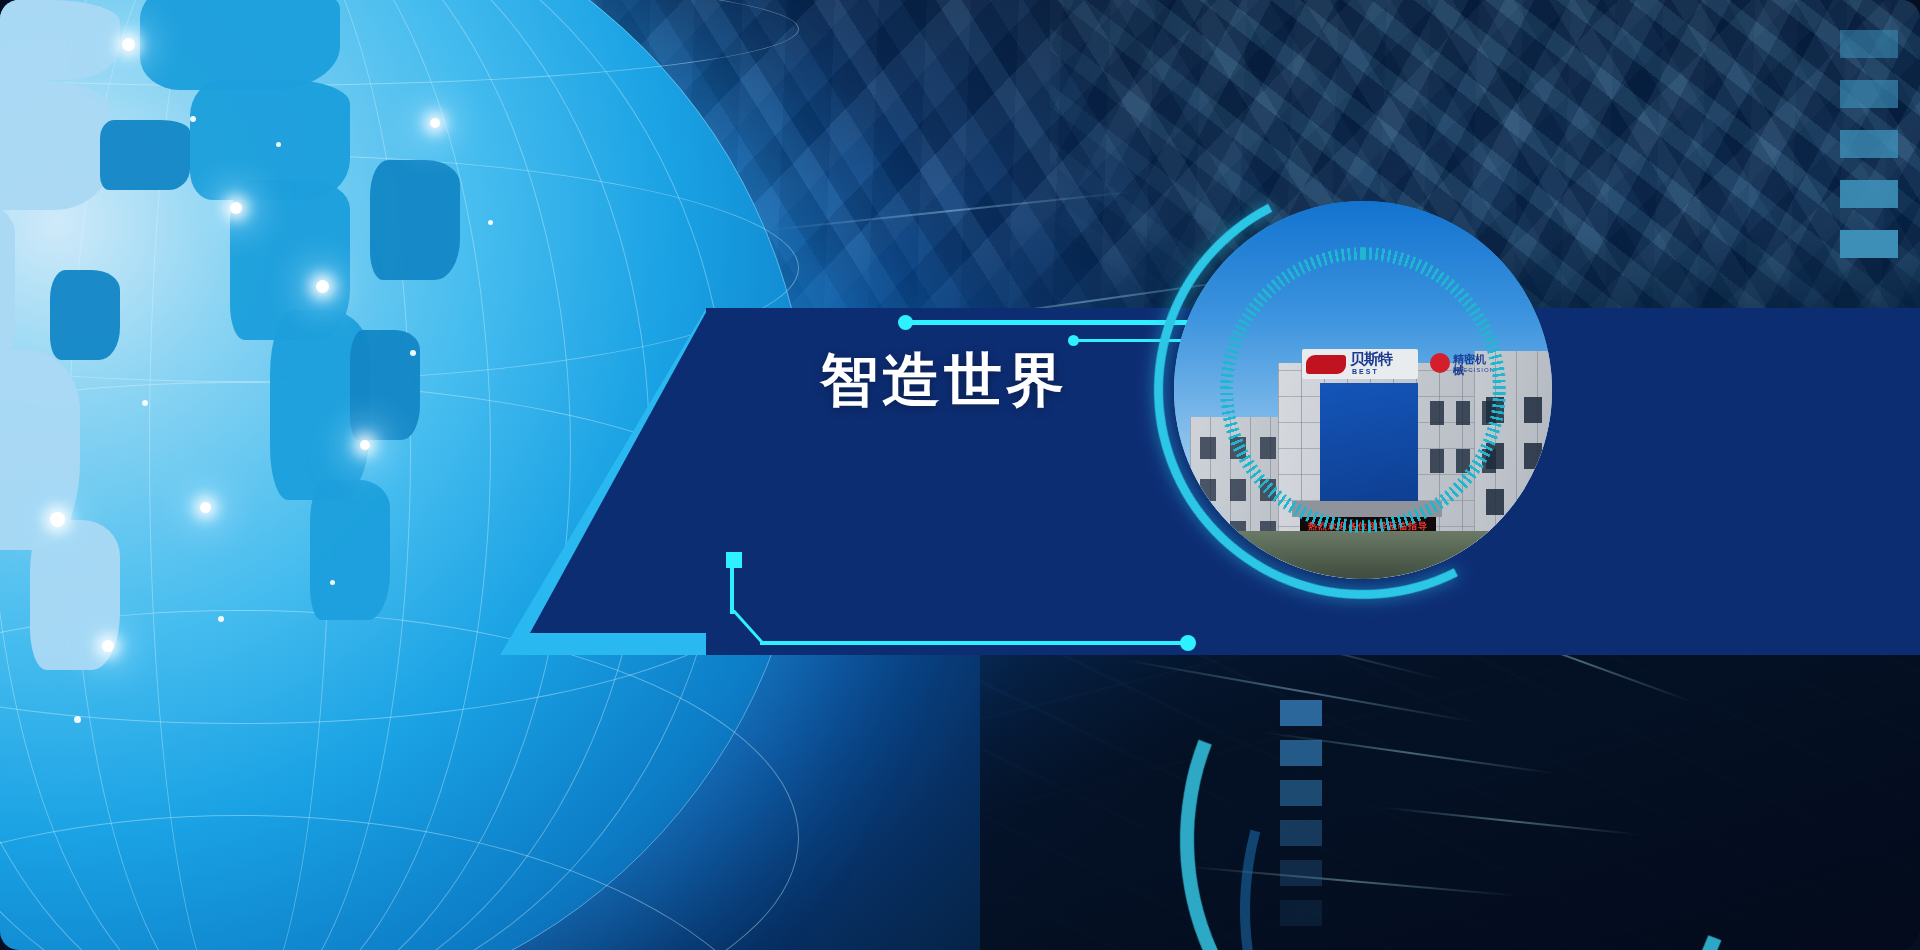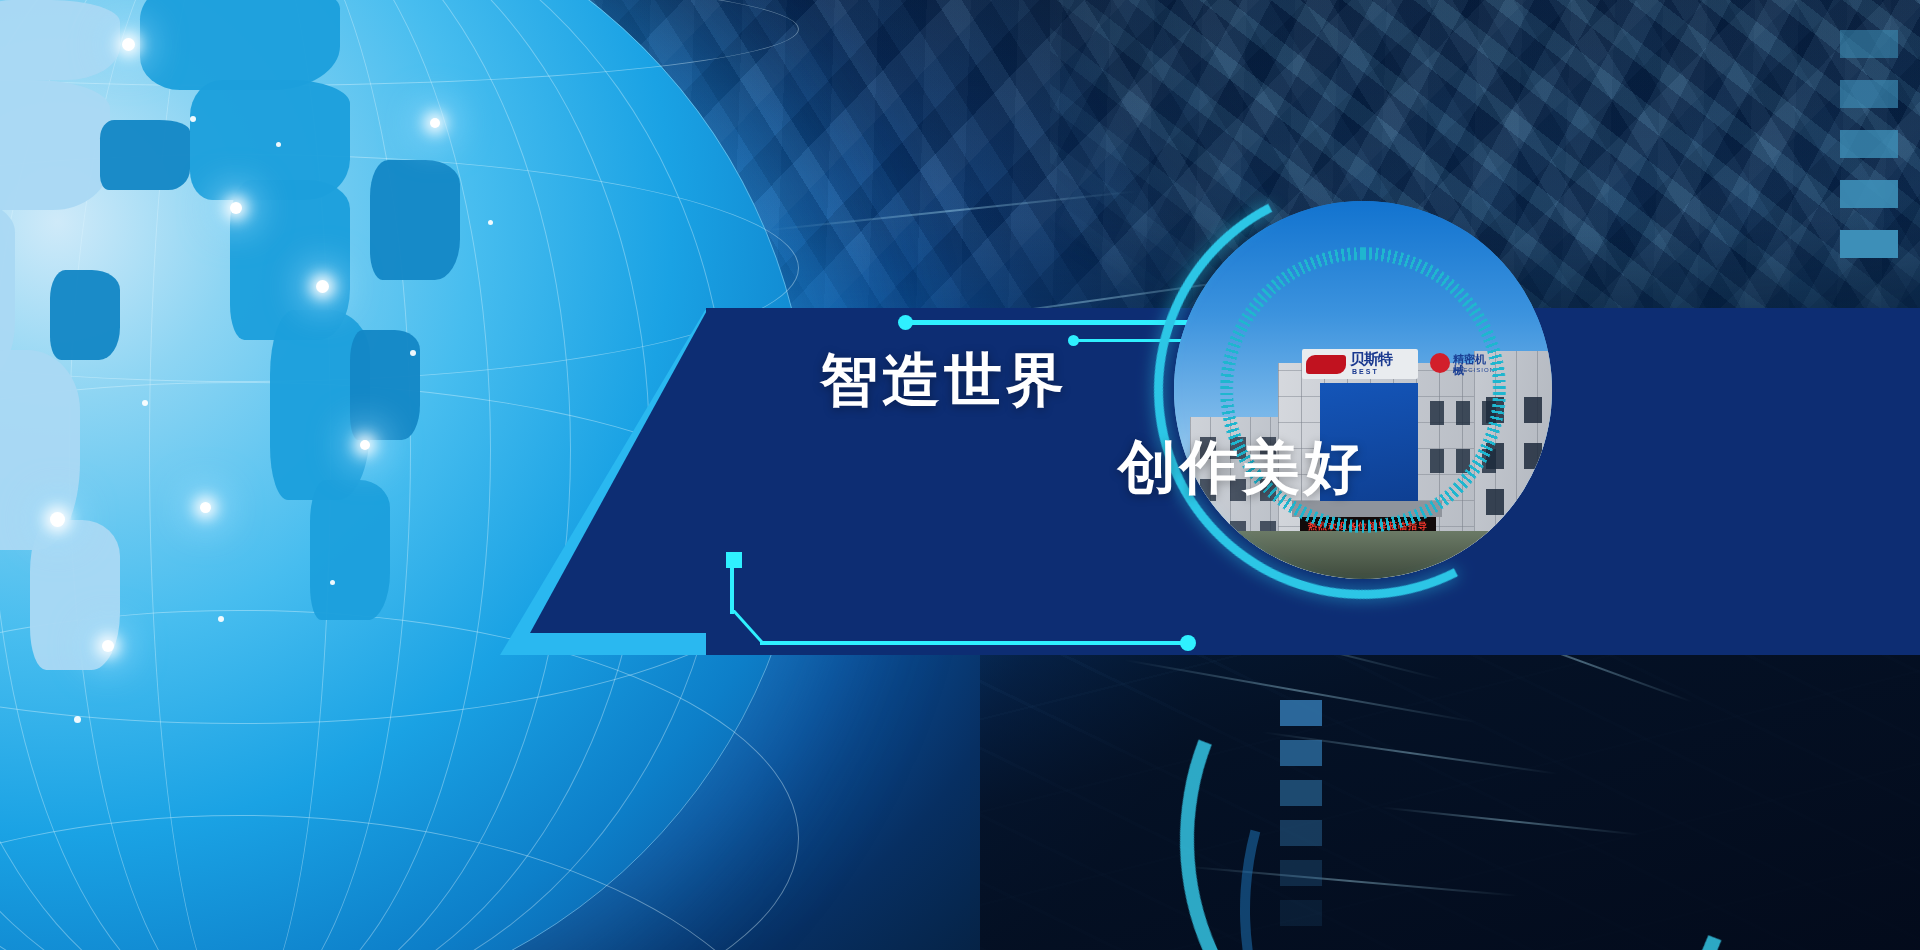--- a/index.html
+++ b/index.html
@@ -4,20 +4,21 @@
 <style>
   * { margin:0; padding:0; box-sizing:border-box; }
   html,body { background:#04101f; }
   body { font-family:"Liberation Sans", sans-serif; }
 
   #banner {
     position:relative;
     width:1920px; height:950px;
     overflow:hidden;
     background:#0a2c5c;
+    border-radius:19px;
   }
 
   
   .bg-base{
     position:absolute; inset:0;
     background:
       radial-gradient(ellipse 900px 760px at 18% 48%, #23b2ee 0%, #1593dd 22%, #0f6fc0 42%, #0a4c94 62%, #072f62 80%, #05203f 100%),
       linear-gradient(120deg,#071a33 0%,#0a2a55 40%,#0b3566 70%,#071f3e 100%);
   }
   
@@ -281,21 +282,20 @@
   <div class="ckt-sq" style="left:1254px;top:410px;width:11px;height:11px;"></div>
 
   <div class="ckt-sq" style="left:726px;top:552px;width:16px;height:16px;"></div>
   <div class="ckt" style="left:730px;top:566px;width:4px;height:48px;"></div>
   <div class="ckt" style="left:731px;top:610px;width:4px;height:34px;transform:skewX(42deg);transform-origin:top;"></div>
   <div class="ckt" style="left:760px;top:641px;width:428px;height:4px;"></div>
   <div class="ckt-dot" style="left:1180px;top:635px;width:16px;height:16px;"></div>
 
   <div class="headline">
     <div class="h-line1">智造世界</div>
-    <div class="h-line2">创作美好</div>
   </div>
 
   <div class="circle-wrap">
     <div class="photo">
       <div class="sky"></div>
       <div class="bldg bldg-left"></div>
       <div class="bldg bldg-main"></div>
       <div class="bldg bldg-right"></div>
       <div class="glass" style="left:146px;top:182px;width:98px;height:120px;"></div>
       <div id="windows">

